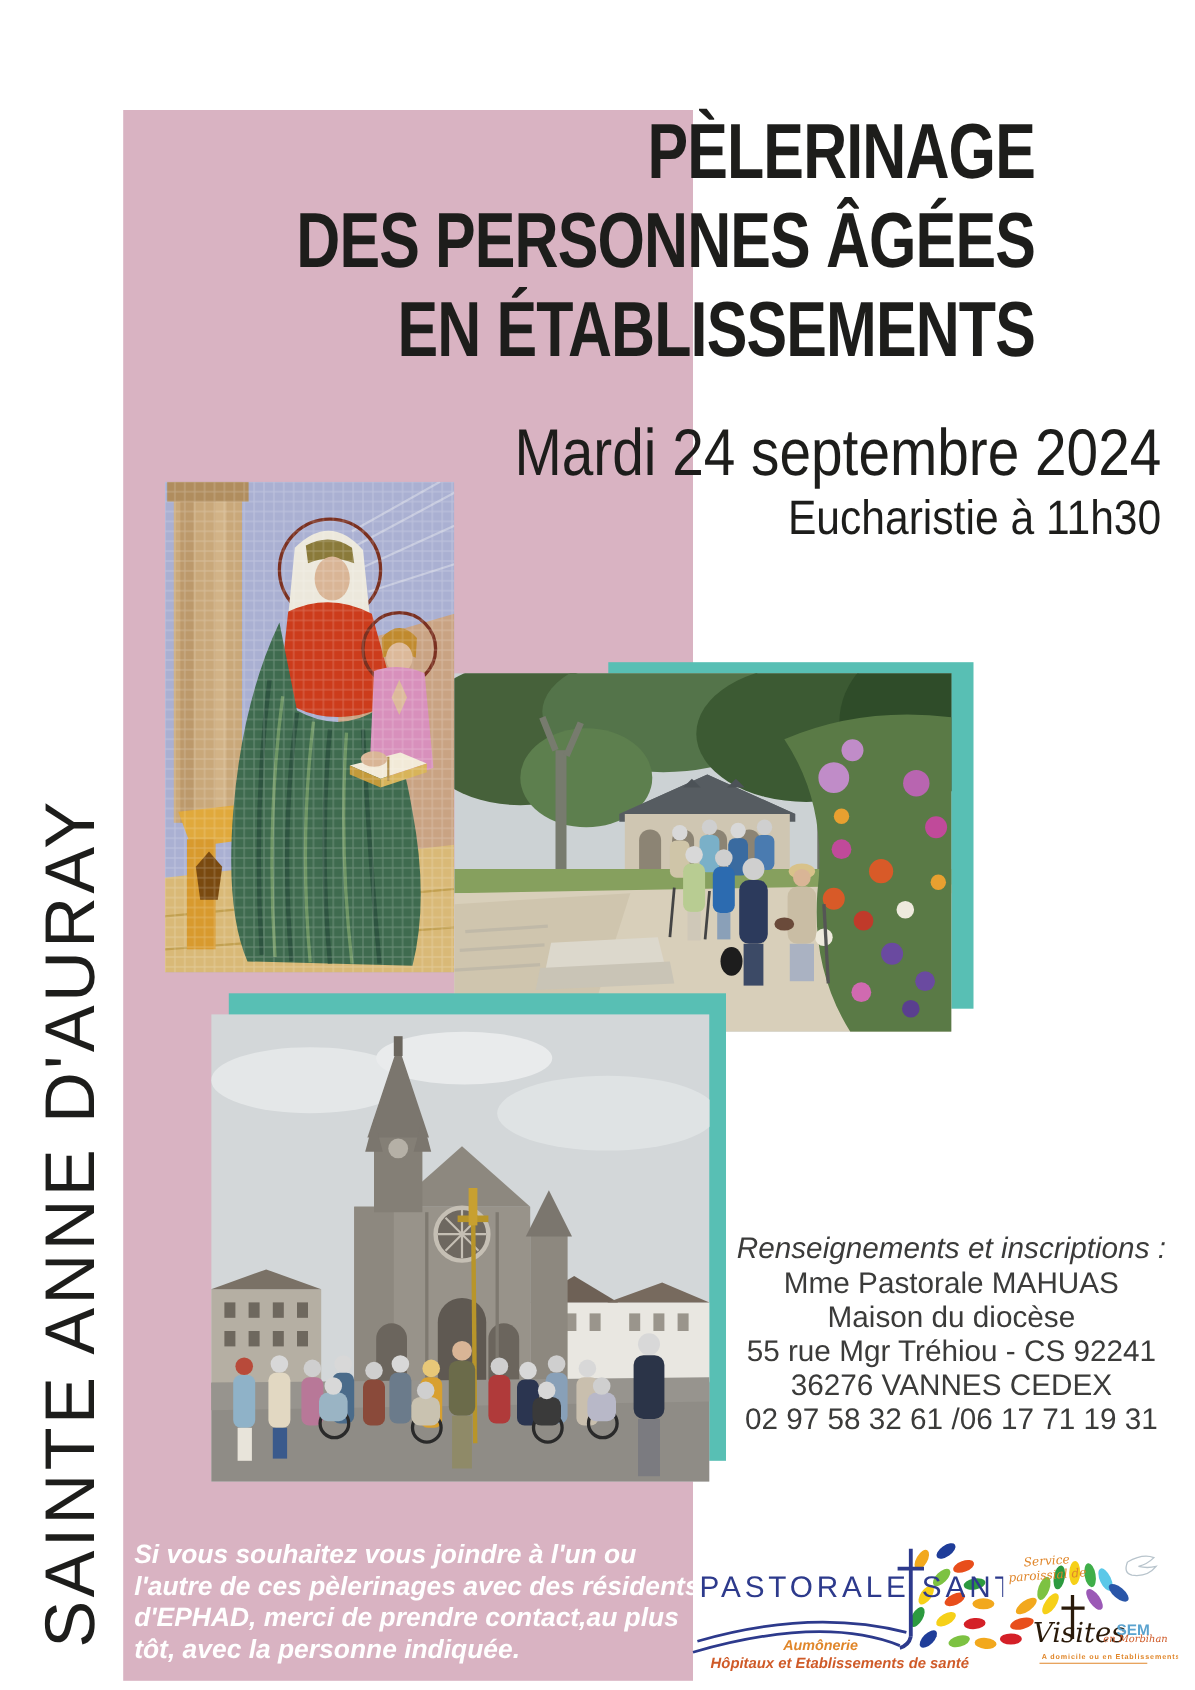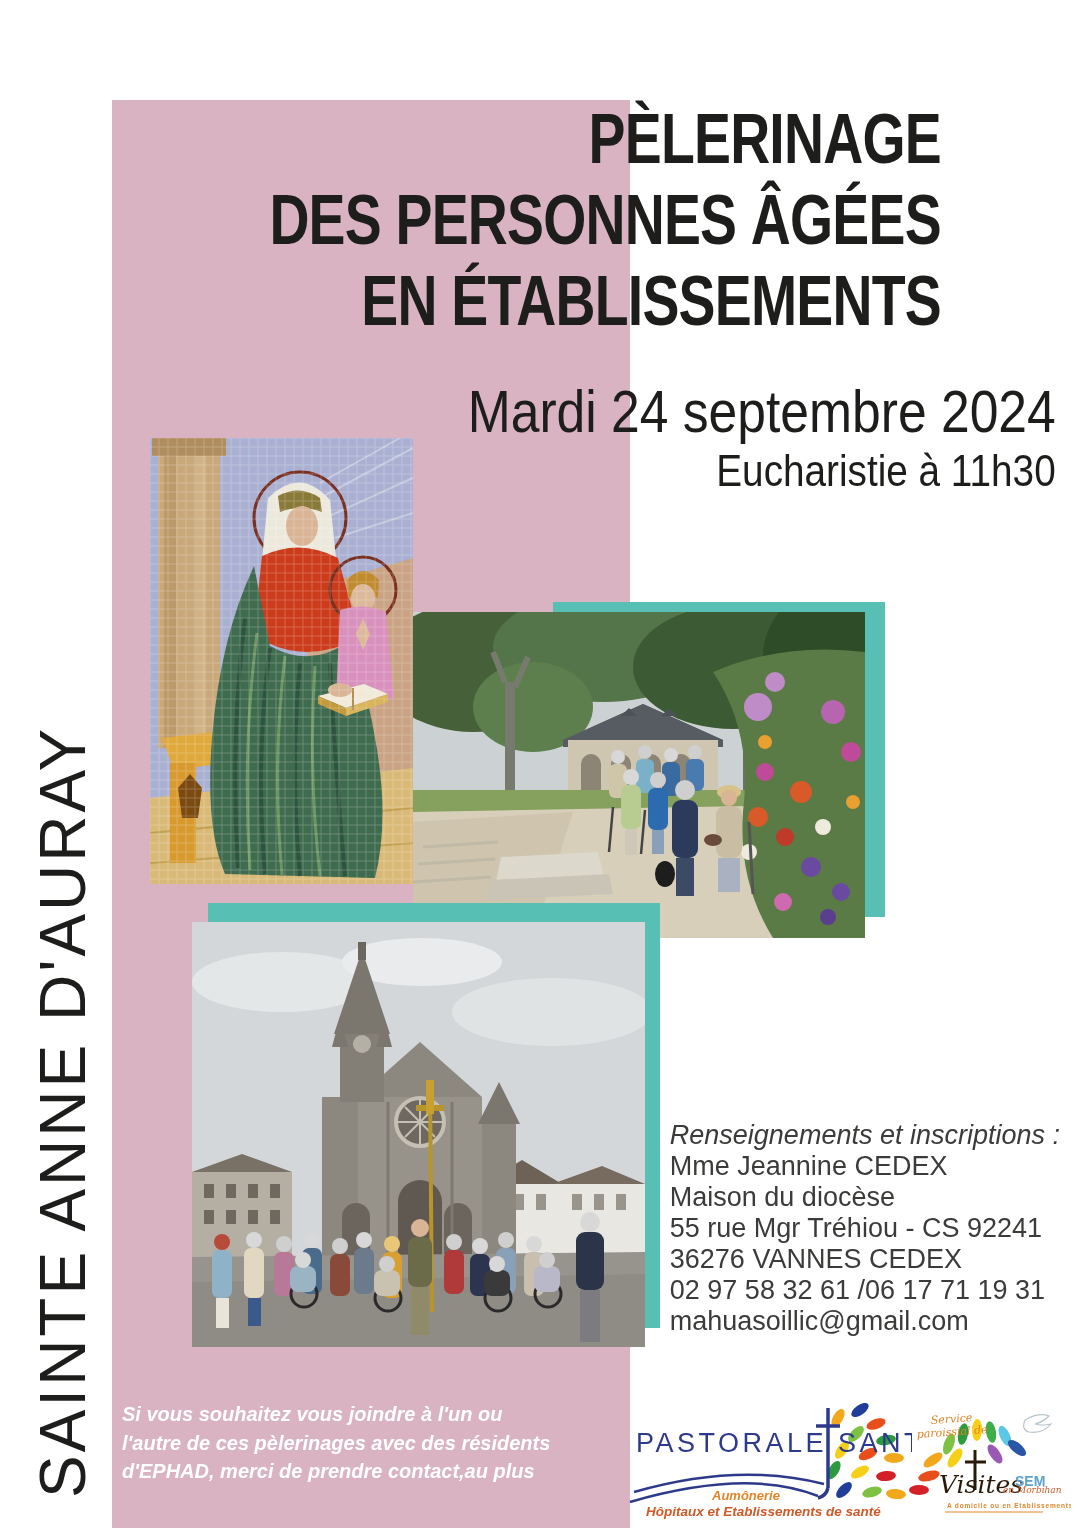--- a/index.html
+++ b/index.html
@@ -48,29 +48,29 @@
   
   .teal-mat{background:#58bfb4;}
   #garden-mat{left:553px;top:602px;width:332px;height:315px;}
   #basilica-mat{left:208px;top:903px;width:452px;height:425px;}
   #mosaic-photo{left:150px;top:438px;width:263px;height:446px;}
   #garden-photo{left:413px;top:612px;width:452px;height:326px;}
   #basilica-photo{left:192px;top:922px;width:453px;height:425px;}
   .photo svg{display:block;width:100%;height:100%;}
   
   #contact-block{
-    right:26px;top:1120px;text-align:left;
+    right:26px;top:1120px;text-align:center;
     font-size:27px;line-height:31px;color:#3b3b3a;white-space:nowrap;
   }
   #contact-heading{font-style:italic;}
   
   #note-block{
     left:122px;top:1400px;width:505px;
     color:#ffffff;font-weight:700;font-style:italic;
-    font-size:20px;line-height:28.5px;white-space:nowrap;
+    font-size:24px;line-height:28.5px;white-space:nowrap;
   }
   
   #pastorale-logo{left:628px;top:1396px;width:284px;height:136px;}
   #sem-logo{left:903px;top:1398px;width:168px;height:132px;}
   .z1{z-index:1}.z2{z-index:2}.z3{z-index:3}.z4{z-index:4}.z5{z-index:5}
 </style>
 </head>
 <body>
 
 <div id="poster">
@@ -370,32 +370,32 @@
 
         <circle cx="398" cy="300" r="10" fill="#d8d8d8"></circle>
         <rect x="384" y="310" width="28" height="58" rx="9" fill="#2b3448"></rect>
         <rect x="388" y="368" width="20" height="52" fill="#7b7b80"></rect>
       </g>
     </svg>
   </div>
 
   <div class="abs z5" id="contact-block">
     <div id="contact-heading">Renseignements et inscriptions :</div>
-    <div>Mme Jeannine CEDEX</div>
+    <div>Mme Pastorale MAHUAS</div>
     <div>Maison du diocèse</div>
     <div>55 rue Mgr Tréhiou - CS 92241</div>
     <div>36276 VANNES CEDEX</div>
     <div>02 97 58 32 61 /06 17 71 19 31</div>
-    <div>mahuasoillic@gmail.com</div>
   </div>
 
   <div class="abs z5" id="note-block">
     <div>Si vous souhaitez vous joindre à l'un ou</div>
     <div>l'autre de ces pèlerinages avec des résidents</div>
     <div>d'EPHAD, merci de prendre contact,au plus</div>
+    <div>tôt, avec la personne indiquée.</div>
   </div>
 
   <div class="abs z5" id="pastorale-logo">
     <svg viewBox="0 0 284 136">
 
       <g>
         <ellipse cx="232" cy="14" rx="10" ry="5" fill="#1f3d99" transform="rotate(-35 232 14)"></ellipse>
         <ellipse cx="210" cy="22" rx="10" ry="5" fill="#f2a81d" transform="rotate(-60 210 22)"></ellipse>
         <ellipse cx="248" cy="28" rx="10" ry="5" fill="#e84e1b" transform="rotate(-20 248 28)"></ellipse>
         <ellipse cx="228" cy="38" rx="10" ry="5" fill="#7dc242" transform="rotate(-45 228 38)"></ellipse>

